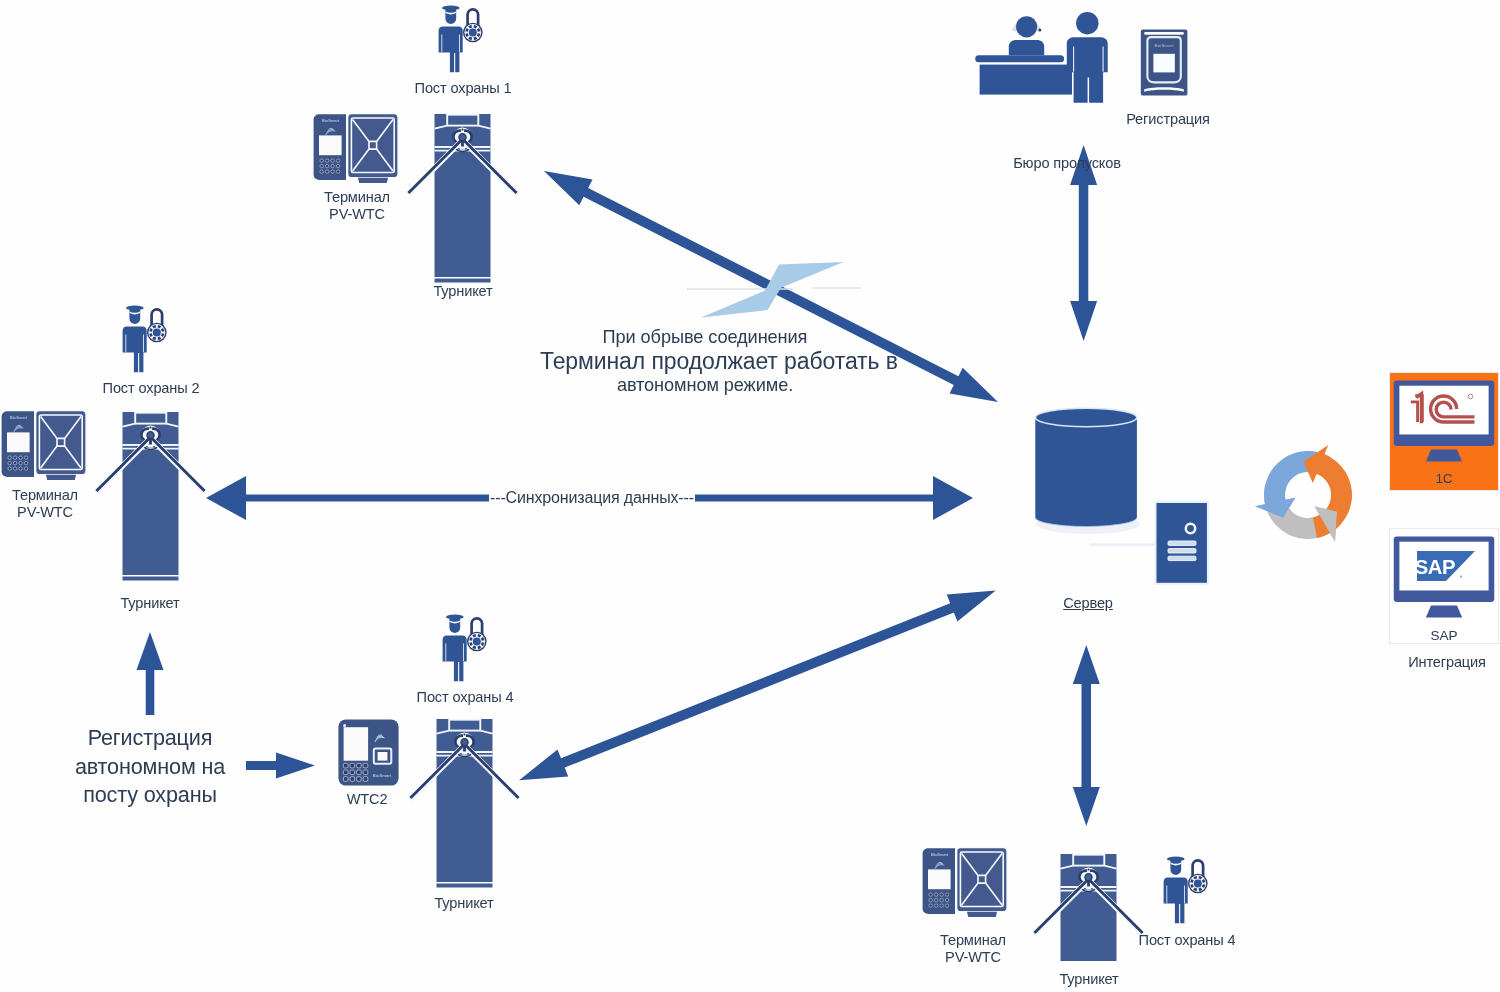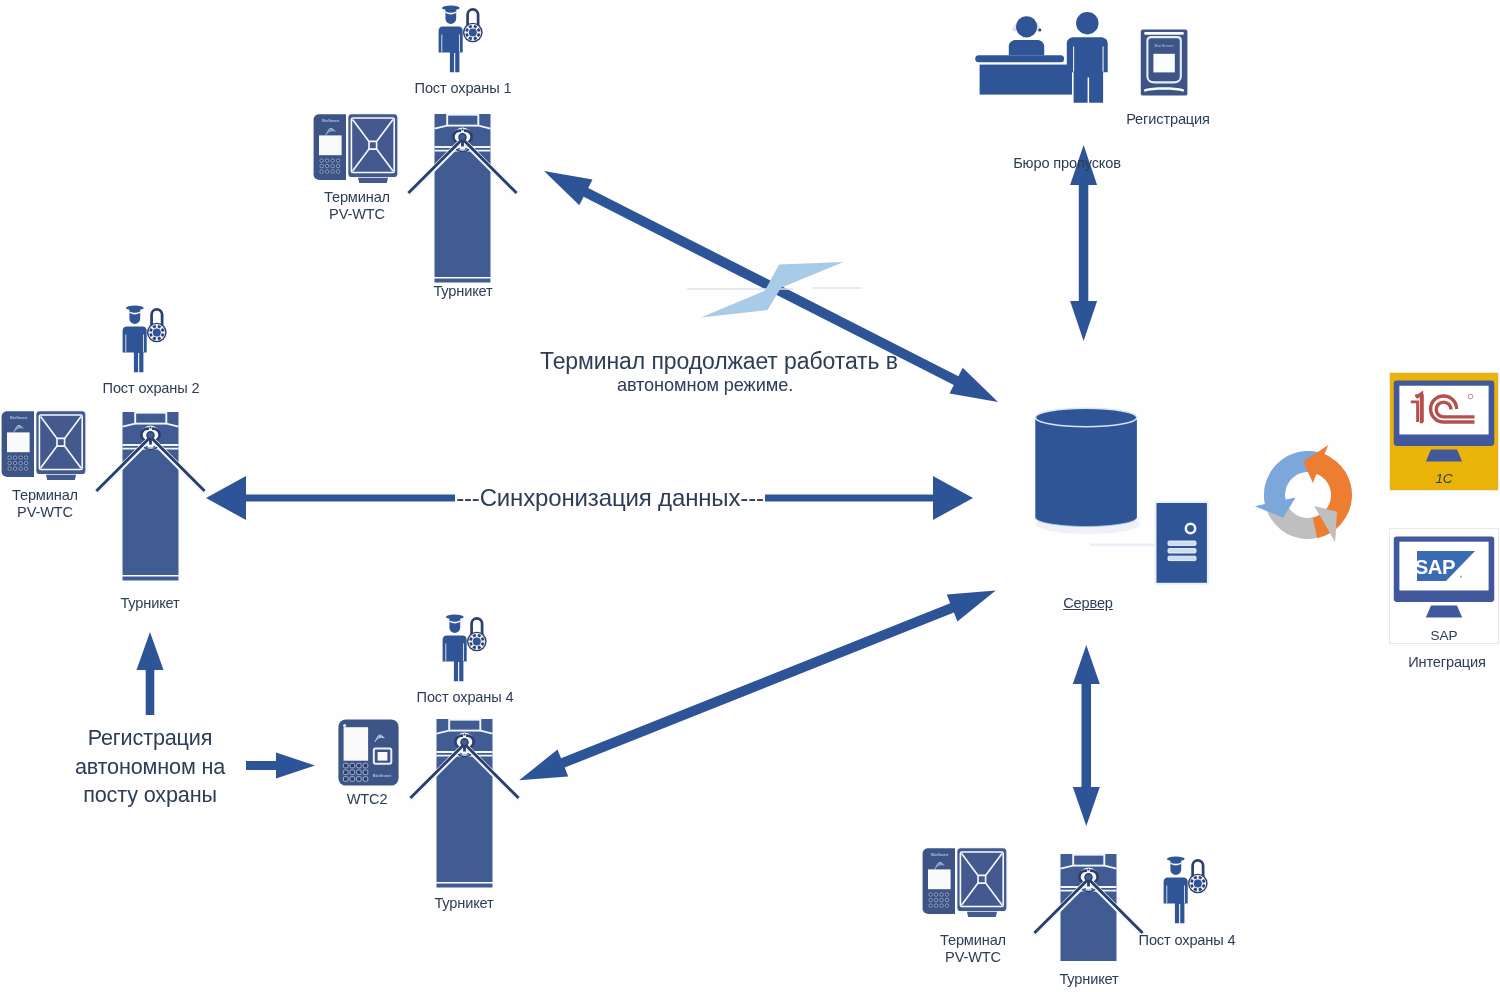--- a/index.html
+++ b/index.html
@@ -321,21 +321,21 @@
 
   <svg class="node" style="left:1030px;top:400px;width:190px;height:185px;overflow:visible" viewBox="0 0 190 185">
       <use href="#sym-server"></use>
     </svg>
   <div class="lbl" style="left:1028px;top:594px;width:120px;text-decoration:underline;">Сервер</div>
 
   <svg class="node" style="left:1264px;top:451px;width:88px;height:88px;overflow:visible" viewBox="0 0 88 88">
       <use href="#sym-sync"></use>
     </svg>
 
-  <div class="node" style="left:1389px;top:372px;width:108px;height:117px;border:1px solid #e9e9e9;background:#eab308;font-style:italic;">
+  <div class="node" style="left:1389px;top:372px;width:108px;height:117px;border:1px solid #e9e9e9;background:#f97316;">
     <svg style="position:absolute;left:3px;top:7px;width:102px;height:83px;" viewBox="0 0 98 80">
         <use href="#sym-monitor"></use>
       </svg>
     <svg style="position:absolute;left:18px;top:14px;width:72px;height:42px;overflow:visible" viewBox="0 0 72 42">
       <g fill="none" stroke="#b4514c" stroke-width="3.4" stroke-linecap="butt">
 
         <path d="M8.1 10.5 L13.5 6.8 L13.5 36.2"></path>
         <path d="M6.6 36.2 L17.0 36.2" stroke-width="0"></path>
 
         <path d="M48.6 22.0 A13.0 13.0 0 1 0 35.6 35.0 L66.5 35.0"></path>
@@ -358,18 +358,19 @@
     <svg style="position:absolute;left:27px;top:22px;width:58px;height:30px;" viewBox="0 0 60 31">
       <path d="M0 0 L60 0 L30 31 L0 31 Z" fill="#3a6bb5"></path>
       <text x="18.5" y="24" font-size="21" font-weight="bold" fill="#ffffff" font-family="Liberation Sans, sans-serif" text-anchor="middle" letter-spacing="-0.4">SAP</text>
       <circle cx="45.5" cy="26.5" r="1.1" fill="#9aa8bd"></circle>
     </svg>
     <div class="lbl" style="left:0;top:97px;width:108px;font-size:13.6px;">SAP</div>
   </div>
 
   <div class="lbl" style="left:1387px;top:653px;width:120px;">Интеграция</div>
 
+  <div class="lbl" style="left:540px;top:325px;width:330px;font-size:18.2px;line-height:24.2px;letter-spacing:-0.1px;">При обрыве соединения</div>
   <div class="lbl" style="left:540px;top:349px;width:330px;font-size:23px;line-height:24.2px;letter-spacing:-0.1px;">Терминал продолжает работать в</div>
   <div class="lbl" style="left:540px;top:373px;width:330px;font-size:18.2px;line-height:24.2px;letter-spacing:-0.1px;">автономном режиме.</div>
 
-  <div class="lbl" style="left:430px;top:488px;width:360px;font-size:24px;"><span style="background:#fefefe;padding:0 1px;">---Синхронизация данных---</span></div>
+  <div class="lbl" style="left:412px;top:488px;width:360px;font-size:16px;"><span style="background:#fefefe;padding:0 1px;">---Синхронизация данных---</span></div>
 
 </div>
 
 </body></html>

